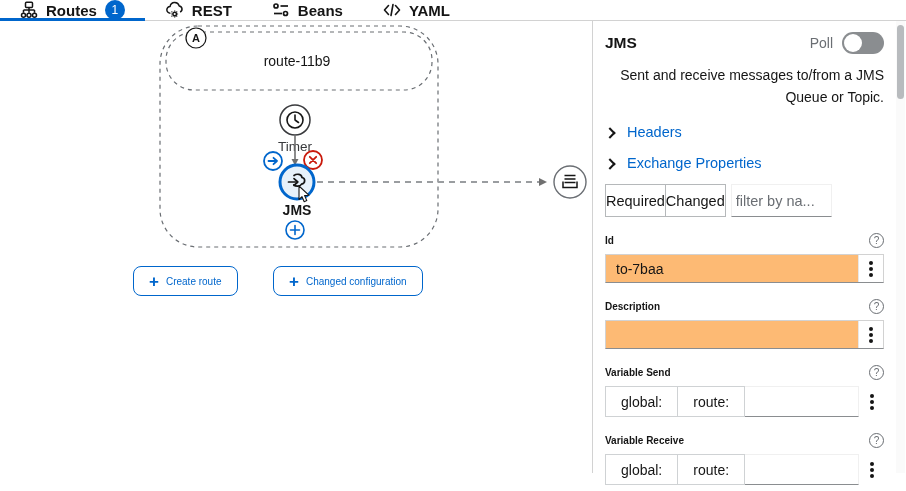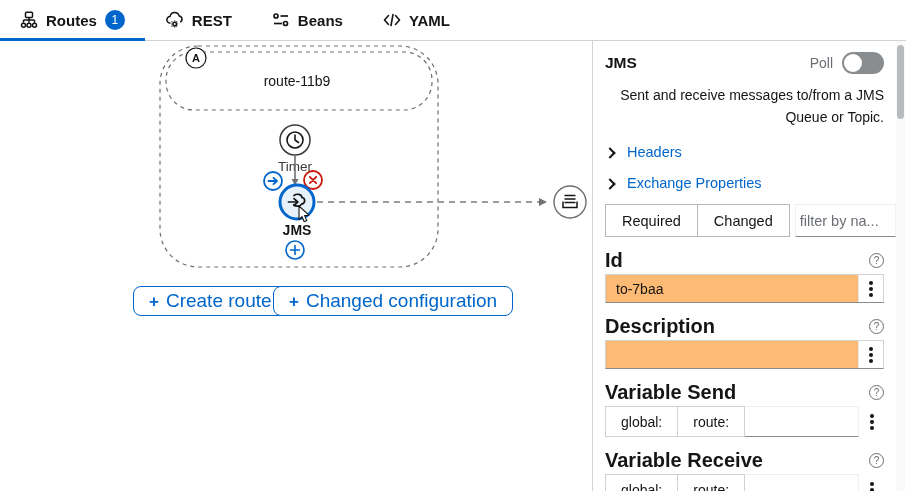--- a/index.html
+++ b/index.html
@@ -1,37 +1,37 @@
 <!DOCTYPE html>
 <html><head>
 <meta charset="utf-8">
 <style>
   * { box-sizing: border-box; margin: 0; padding: 0; }
   html,body { width:906px; height:491px; overflow:hidden; background:#fff;
     font-family:"Liberation Sans", sans-serif; color:#151515; }
 
   
-  .tabbar { height:41px; display:flex; align-items:stretch; background:#fff;
+  .tabbar { height:21px; display:flex; align-items:stretch; background:#fff;
     border-bottom:1px solid #d2d2d2; }
   .tab { display:flex; align-items:center; gap:8px; padding:0 20px; position:relative;
     font-size:15px; font-weight:600; color:#151515; cursor:pointer; }
   .tab.active::after { content:""; position:absolute; left:0; right:0; bottom:-1px;
     height:3px; background:#0066cc; }
   .tab .ticon { display:flex; align-items:center; }
   .badge { background:#0066cc; color:#fff; border-radius:10px; min-width:20px; height:20px;
     display:flex; align-items:center; justify-content:center; font-size:12px; font-weight:400; }
 
   
   .main { display:flex; height:452px; }
   .canvas { position:relative; width:592px; height:452px; background:#fff; }
   .canvas svg.diagram { position:absolute; left:0; top:0; }
 
   .canvas-btn { position:absolute; height:30px; display:inline-flex; align-items:center;
     gap:7px; padding:0 15px; background:#fff; border:1px solid #0066cc; border-radius:8px;
-    color:#0066cc; font-size:19px; font-family:inherit; cursor:pointer; }
+    color:#0066cc; font-size:10px; font-family:inherit; cursor:pointer; }
   .canvas-btn .plus::before { content:"+"; font-size:17px; font-weight:700; line-height:1; }
   #btn-create-route { left:133px; top:245px; }
   #btn-create-config { left:273px; top:245px; }
 
   
   .panel { width:314px; height:452px; border-left:1px solid #d2d2d2; position:relative;
     background:#fff; }
   .panel-inner { padding:10px 22px 0 12px; }
   .panel-head { display:flex; align-items:center; justify-content:space-between; height:24px; }
   .panel-title { font-size:15.5px; font-weight:700; }
@@ -45,31 +45,31 @@
 
   .expand-row { margin-top:12px; display:flex; align-items:center; gap:13px; height:24px;
     cursor:pointer; }
   .expand-row + .expand-row { margin-top:7px;text-align:center; }
   .chev { width:9px; height:9px; display:inline-block; position:relative; }
   .chev::before { content:""; position:absolute; left:1px; top:1px; width:6px; height:6px;
     border-right:2.2px solid #151515; border-top:2.2px solid #151515; transform:rotate(45deg); }
   .expand-link { color:#0066cc; font-size:14.5px; }
 
   .filter-row { margin-top:9px; display:flex; height:33px; }
-  .tg-btn { background:#fff; border:1px solid #b5b8ba; padding:0 16px; font-size:14.5px;
+  .tg-btn { background:#fff; border:1px solid #b5b8ba; padding:0 0; font-size:14.5px;
     color:#151515; font-family:inherit; cursor:pointer; }
   .tg-btn + .tg-btn { border-left:0; }
   .filter-input { margin-left:5px; width:101px; border:1px solid #f0f0f0;
     border-bottom:1px solid #8a8d90; padding:0 4px; font-size:14.5px; font-family:inherit;
     color:#151515; outline:none; }
   .filter-input::placeholder { color:#6a6e73; }
 
   .field-label-row { margin-top:14px; display:flex; align-items:center;
     justify-content:space-between; height:18px; }
-  .field-label { font-size:20px; font-weight:700; }
+  .field-label { font-size:10px; font-weight:700; }
   .help-icon { width:15px; height:15px; border:1px solid #6a6e73; border-radius:50%;
     color:#6a6e73; font-size:10px; display:flex; align-items:center; justify-content:center;
     cursor:pointer; background:#fff; font-family:inherit; }
 
   .input-row { margin-top:5px; display:flex; height:29px; border:1px solid #d2d2d2;
     border-bottom:1px solid #8a8d90; background:#fdba74; }
   .input-row input { flex:1; min-width:0; border:none; outline:none; padding:0 10px;
     font-size:14px; font-family:inherit; color:#151515; background:transparent; }
   .kebab-btn { width:25px; background:#fff; border:none; border-left:1px solid #e7e7e7;
     display:flex; align-items:center; justify-content:center; cursor:pointer; }

